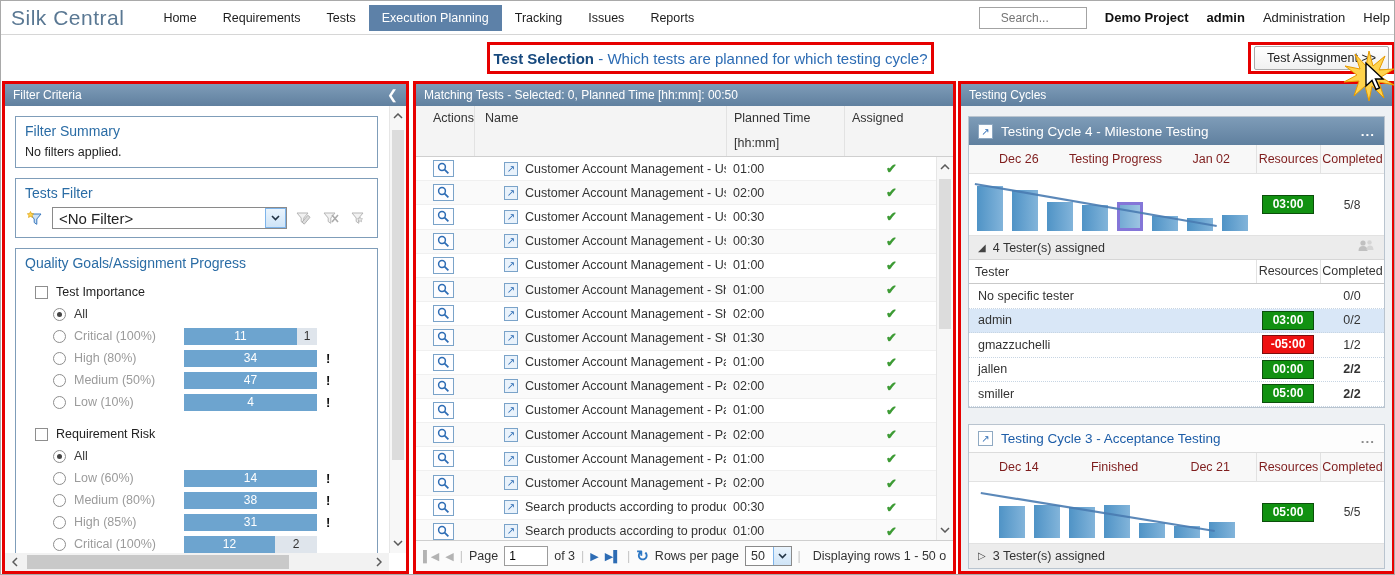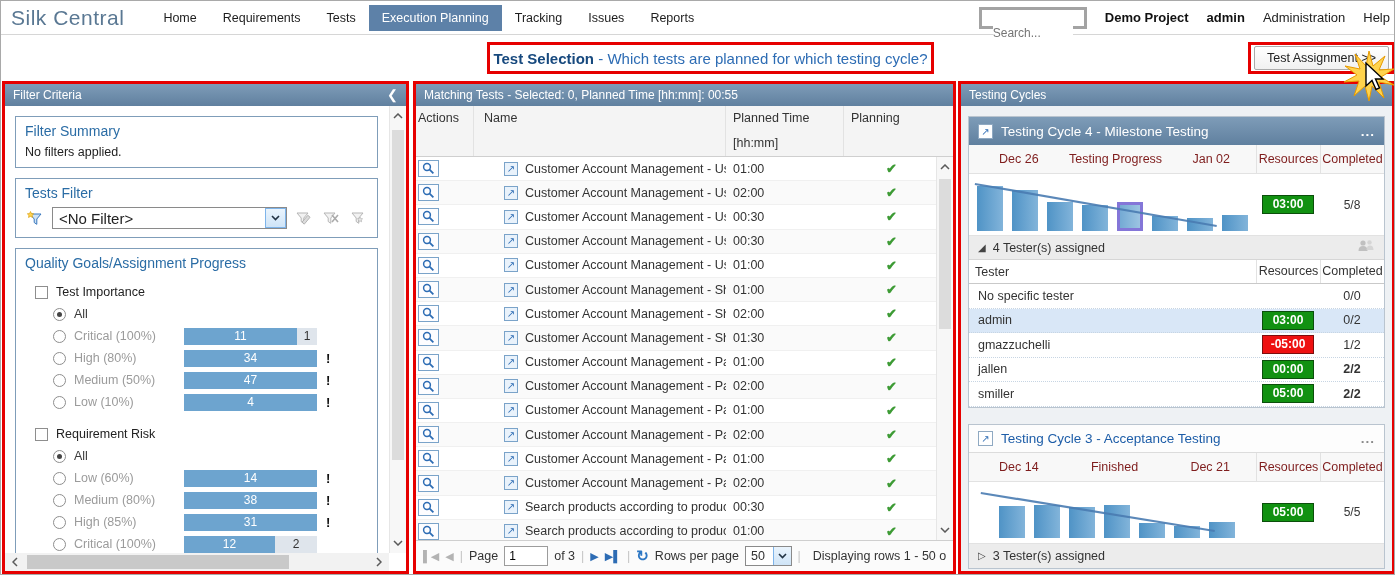--- a/index.html
+++ b/index.html
@@ -7,21 +7,21 @@
   body { font-family:"Liberation Sans", sans-serif; font-size:12px; color:#333; background:#fff; }
   #stage { position:relative; width:1395px; height:575px; background:#fff; border:1px solid #a9a9a9; overflow:hidden; }
 
   
   .topbar { position:absolute; left:0; top:0; width:100%; height:34px; background:#fff; border-bottom:1px solid #d6d6d6; display:flex; align-items:center; }
   .brand { font-size:21px; color:#5a7893; margin:0 26px 0 10px; letter-spacing:.5px; white-space:nowrap; }
   .nav-items { display:flex; align-items:center; height:100%; }
   .nav-item { padding:0 13px; font-size:12.5px; color:#1d1d1d; height:26px; line-height:26px; cursor:pointer; white-space:nowrap; }
   .nav-item.active { background:#5d81a8; color:#fff; }
   .top-right { margin-left:auto; display:flex; align-items:center; gap:18px; padding-right:4px; white-space:nowrap; }
-  .searchbox { width:108px; height:22px; border:3px solid #a3a3a3; background:#fff; display:flex; align-items:center; padding:0 5px; gap:16px;flex-direction:column; }
+  .searchbox { width:108px; height:22px; border:1px solid #a3a3a3; background:#fff; display:flex; align-items:center; padding:0 5px; gap:16px; }
   .searchbox input { border:none; outline:none; width:80px; font-size:12px; color:#888; font-family:"Liberation Sans",sans-serif; }
   .bold-link { font-weight:bold; font-size:13px; color:#111; cursor:pointer; }
   .plain-link { font-size:13px; color:#222; cursor:pointer; }
 
   
   .red-frame { position:absolute; border:3px solid #e60000; background:transparent; }
   .title-box { left:486px; top:41px; width:447px; height:32px; display:flex; align-items:center; justify-content:center; background:#fff; }
   .title-strong { font-weight:bold; color:#17497e; font-size:15px; }
   .title-rest { color:#2d6cb4; font-size:15px; white-space:pre; }
   .assign-box { left:1247px; top:41px; width:147px; height:32px; display:flex; align-items:center; background:#fff; }
@@ -62,21 +62,21 @@
   .vscroll .thumb { position:absolute; left:2px; right:2px; background:#dcdcdc; }
   .sb-arrow { position:absolute; left:0; width:100%; height:16px; display:flex; align-items:center; justify-content:center; cursor:pointer; }
   .hscroll { position:absolute; left:0; right:17px; bottom:0; height:18px; background:#f2f2f2; }
   .hscroll .thumb { position:absolute; top:2px; bottom:2px; background:#c9c9c9; }
   .hs-arrow { position:absolute; top:0; width:16px; height:100%; display:flex; align-items:center; justify-content:center; cursor:pointer; }
 
   
   #frame-tests { left:412px; top:80px; width:543px; height:493px; }
   .t-head { display:flex; flex:0 0 26px; background:#f4f4f4; border-bottom:1px solid #cfcfcf; font-size:12.5px; color:#333; align-items:center; }
   .t-head > div { border-right:1px solid #e2e2e2; height:100%; line-height:25px; }
-  .col-actions { flex:0 0 58px; padding-left:2px; }
+  .col-actions { flex:0 0 58px; padding-left:17px; }
   .col-name { flex:0 0 252px; padding-left:10px; }
   .col-time { flex:0 0 118px; padding-left:7px; }
   .col-assigned { flex:1; padding-left:7px; border-right:none !important; }
   .t-body { flex:1; position:relative; overflow:hidden; }
   .t-rows { margin-right:17px; }
   .t-row { display:flex; height:24.2px; align-items:center; border-bottom:1px solid #f0f0f0; font-size:12.5px; color:#333; cursor:pointer; }
   .t-row:nth-child(even) { background:#fafafa; }
   .t-row .name-cell { flex:0 0 252px; display:flex; align-items:center; gap:7px; padding-left:30px; overflow:hidden; white-space:nowrap; }
   .t-row .time-cell { flex:0 0 118px; padding-left:7px; }
   .t-row .asg-cell { flex:1; padding-left:42px; color:#3d9b35; font-weight:bold; font-size:13px; }
@@ -334,27 +334,27 @@
               </svg>
             </div>
         </div>
       </div>
     </div>
   </div>
 
   <div class="red-frame panel-frame" id="frame-tests">
     <div class="panel">
       <div class="panel-header">
-        <span>Matching Tests - Selected: 0, Planned Time [hh:mm]: 00:55</span>
+        <span>Matching Tests - Selected: 0, Planned Time [hh:mm]: 00:50</span>
       </div>
       <div class="t-head">
         <div class="col-actions">Actions</div>
         <div class="col-name">Name</div>
         <div class="col-time">Planned Time [hh:mm]</div>
-        <div class="col-assigned">Planning</div>
+        <div class="col-assigned">Assigned</div>
       </div>
       <div class="t-body">
         <div class="t-rows" id="test-rows">
             <div class="t-row">
               <div class="col-actions">
                 <span class="mag-btn">
                   <svg width="13" height="13" viewBox="0 0 13 13">
                     <circle cx="5" cy="5" r="3.4" fill="none" stroke="#2d6cb4" stroke-width="1.5"></circle>
                     <line x1="7.6" y1="7.6" x2="11.4" y2="11.4" stroke="#2d6cb4" stroke-width="1.8"></line>
                   </svg>

